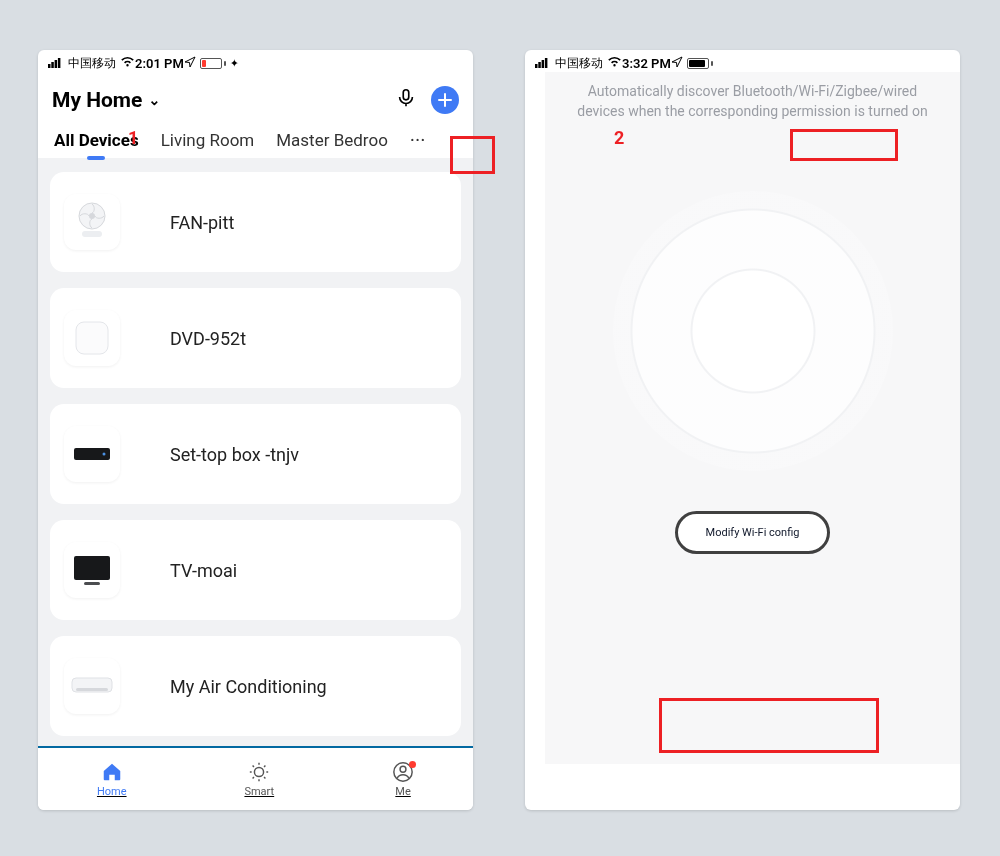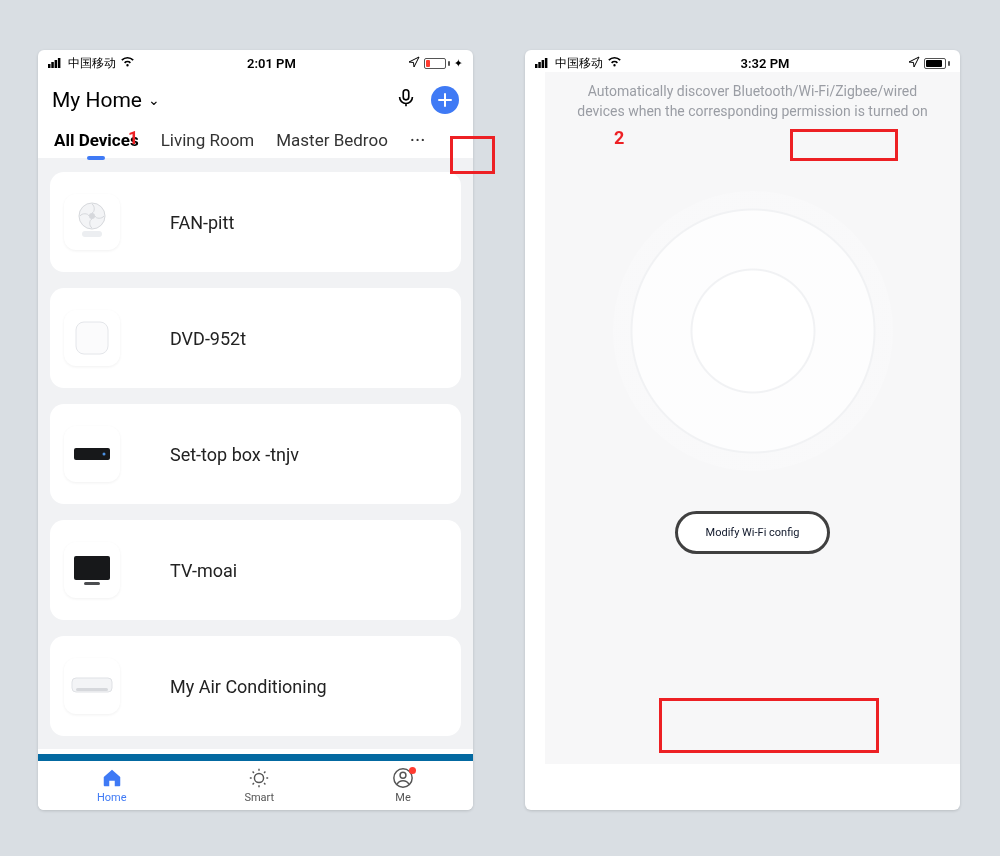--- a/index.html
+++ b/index.html
@@ -19,41 +19,40 @@
     overflow: hidden;
     box-shadow: 0 1px 3px rgba(0,0,0,.15);
   }
   .phone-1 { left: 38px; top: 50px; }
   .phone-2 { left: 525px; top: 50px; }
 
   .status-bar {
     height: 22px;
     display: flex;
     align-items: center;
-    justify-content: space-between;
     padding: 4px 10px 0 10px;
     font-size: 13px;
   }
   .status-left { display: flex; align-items: center; gap: 4px; }
   .status-right { display: flex; align-items: center; gap: 4px; }
   .signal { display: inline-block; }
   .carrier { font-size: 12px; }
   .wifi-icon, .loc-icon { font-size: 12px; }
   .battery-low { display:inline-flex; align-items:center; gap:2px; }
   .battery-body { width:22px; height:11px; border:1px solid #555; border-radius:2px; position:relative; }
   .battery-tip { width:2px; height:5px; background:#555; border-radius:1px; }
   .batt-fill-low { width:4px; height:7px; background:#ff3b30; margin:1px; border-radius:1px; }
   .batt-fill-high { width:16px; height:7px; background:#000; margin:1px; border-radius:1px; }
 
   
   .p1-header {
     display:flex; align-items:center; justify-content:space-between;
     padding: 14px 14px 8px 14px;
   }
-  .home-title { display:flex; align-items:center; gap:6px; font-size:21px; font-weight:400; }
+  .home-title { display:flex; align-items:center; gap:6px; font-size:21px; font-weight:700; }
   .chevron-down { font-size:14px; }
   .p1-actions { display:flex; align-items:center; gap:14px; }
   .mic-icon svg { width:22px; height:22px; }
   .plus-btn {
     width:28px; height:28px; border-radius:50%; background:#3f7af5;
     display:flex; align-items:center; justify-content:center; color:#fff; font-size:18px; font-weight:600;
   }
 
   .tabs-row {
     display:flex; align-items:center; gap:22px; padding: 6px 20px 6px 16px;
@@ -78,23 +77,23 @@
     margin-bottom:16px;
   }
   .dev-icon {
     width:56px; height:56px; border-radius:12px; background:#fff;
     display:flex; align-items:center; justify-content:center;
     box-shadow: 0 1px 3px rgba(0,0,0,.06);
   }
   .dev-label { font-size:18px; color:#222;margin-left:32px; }
 
   .bottom-nav {
-    position:absolute; bottom:0; left:0; right:0; height:56px;
-    background:#fff; border-top:7px solid #0369a1;
-    display:flex; justify-content:space-around; align-items:center;
+    position:absolute; bottom:0; left:0; right:0; height:64px;
+    background:#fff; border-top:2px solid #0369a1;
+    display:flex; justify-content:space-around; align-items:center;text-decoration:underline;
   }
   .nav-item { display:flex; flex-direction:column; align-items:center; gap:2px; font-size:11px; color:#555; }
   .nav-item.active { color:#3f7af5; }
   .nav-icon { width:22px; height:22px; display:flex; align-items:center; justify-content:center; }
   .me-dot { position:relative; }
   .me-dot::after { content:""; position:absolute; top:0; right:-2px; width:7px; height:7px; background:#ff3b30; border-radius:50%; }
 
   
   .p2-header {
     display:flex; align-items:center; justify-content:space-between;

